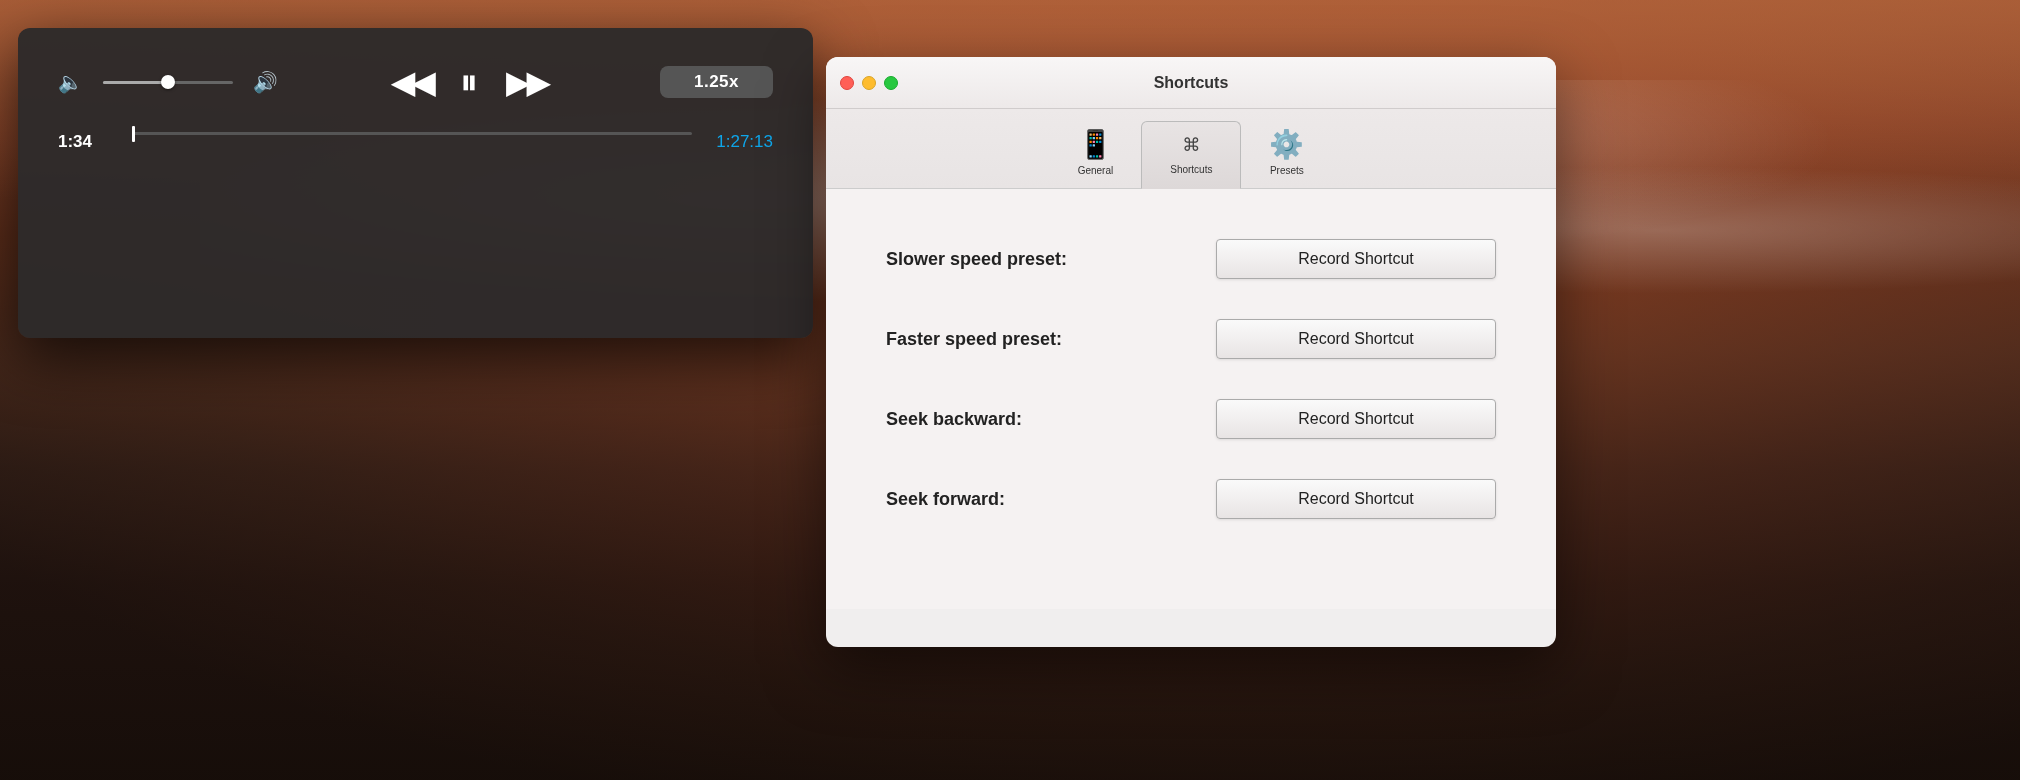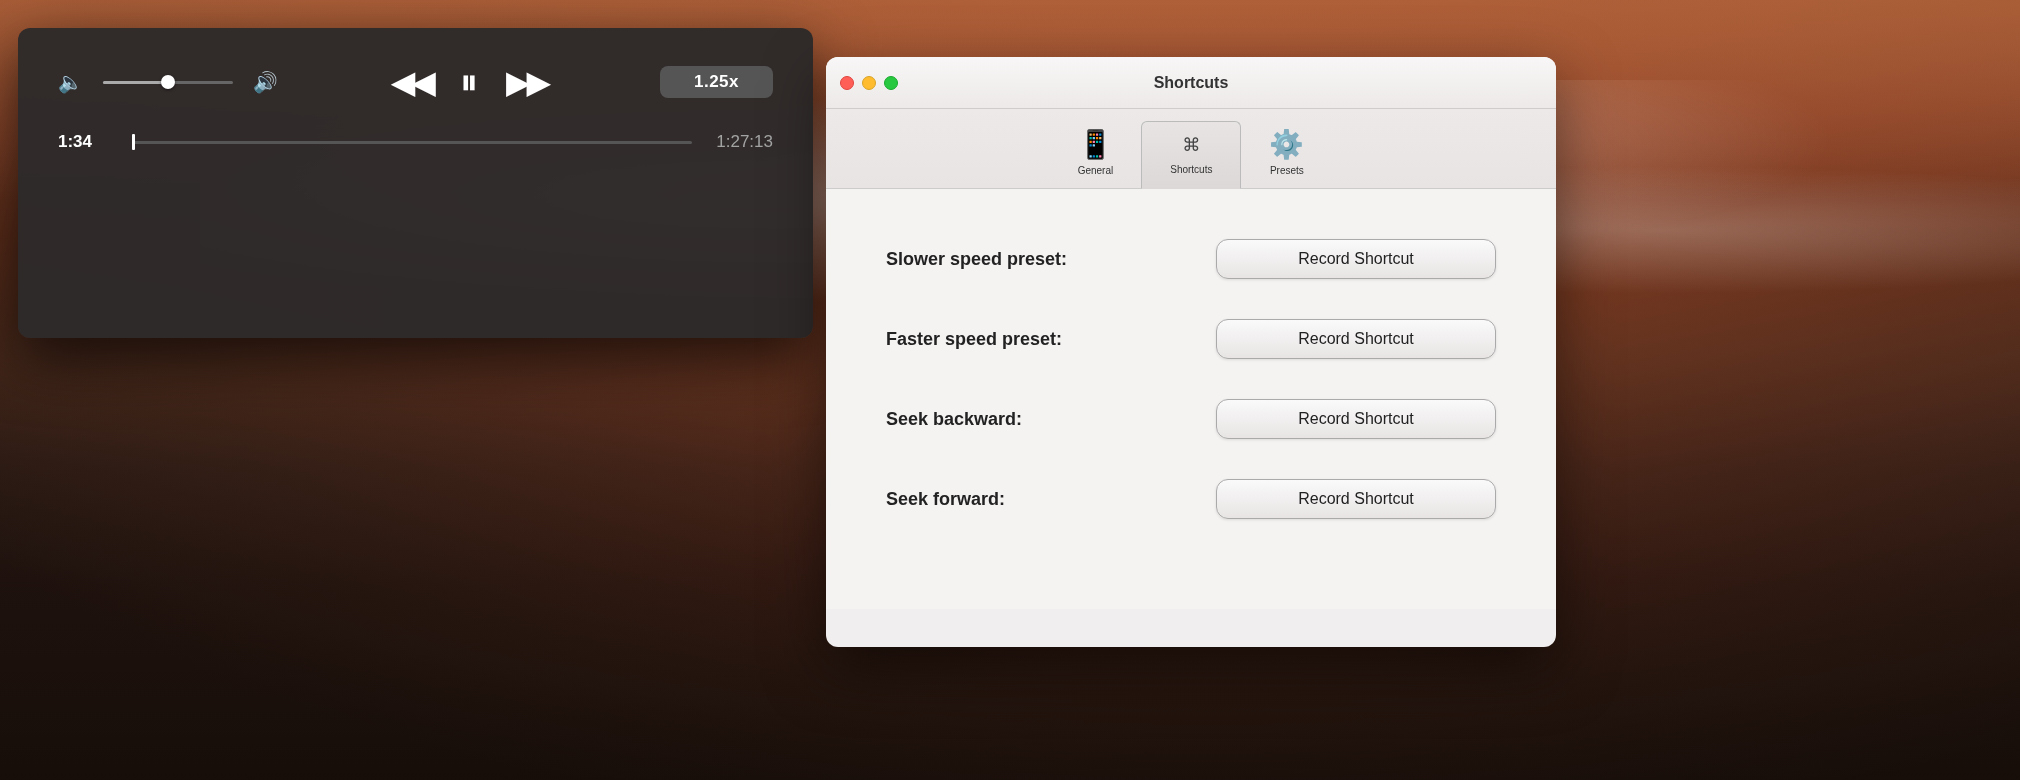--- a/index.html
+++ b/index.html
@@ -184,33 +184,33 @@
       font-size: 17px;
       font-weight: 600;
       padding: 6px 34px;
       border-radius: 8px;
       letter-spacing: 0.5px;
     }
 
     
     .progress-row {
       display: flex;
-      align-items: center;
+      align-items: flex-start;
       gap: 24px;
     }
 
     .time-label {
       color: #fff;
       font-size: 17px;
       font-weight: 600;
       min-width: 50px;
     }
 
     .time-label-right {
-      color: #a3a3a3;
+      color: #0ea5e9;
       font-size: 17px;
       font-weight: 500;
     }
 
     .progress-track {
       flex: 1;
       height: 3px;
       background: #555;
       border-radius: 2px;
       position: relative;
@@ -339,21 +339,21 @@
 
     .shortcut-label {
       font-size: 18px;
       font-weight: 700;
       color: #222;
     }
 
     .record-btn {
       background: linear-gradient(to bottom, #fafafa, #e8e4e4);
       border: 1px solid #aaa;
-      border-radius: 12px;
+      border-radius: 4px;
       padding: 10px 0;
       width: 280px;
       font-size: 16px;
       color: #222;
       cursor: pointer;
       text-align: center;
       box-shadow: 0 1px 3px rgba(0,0,0,0.1);
     }
   </style>
 </head>

